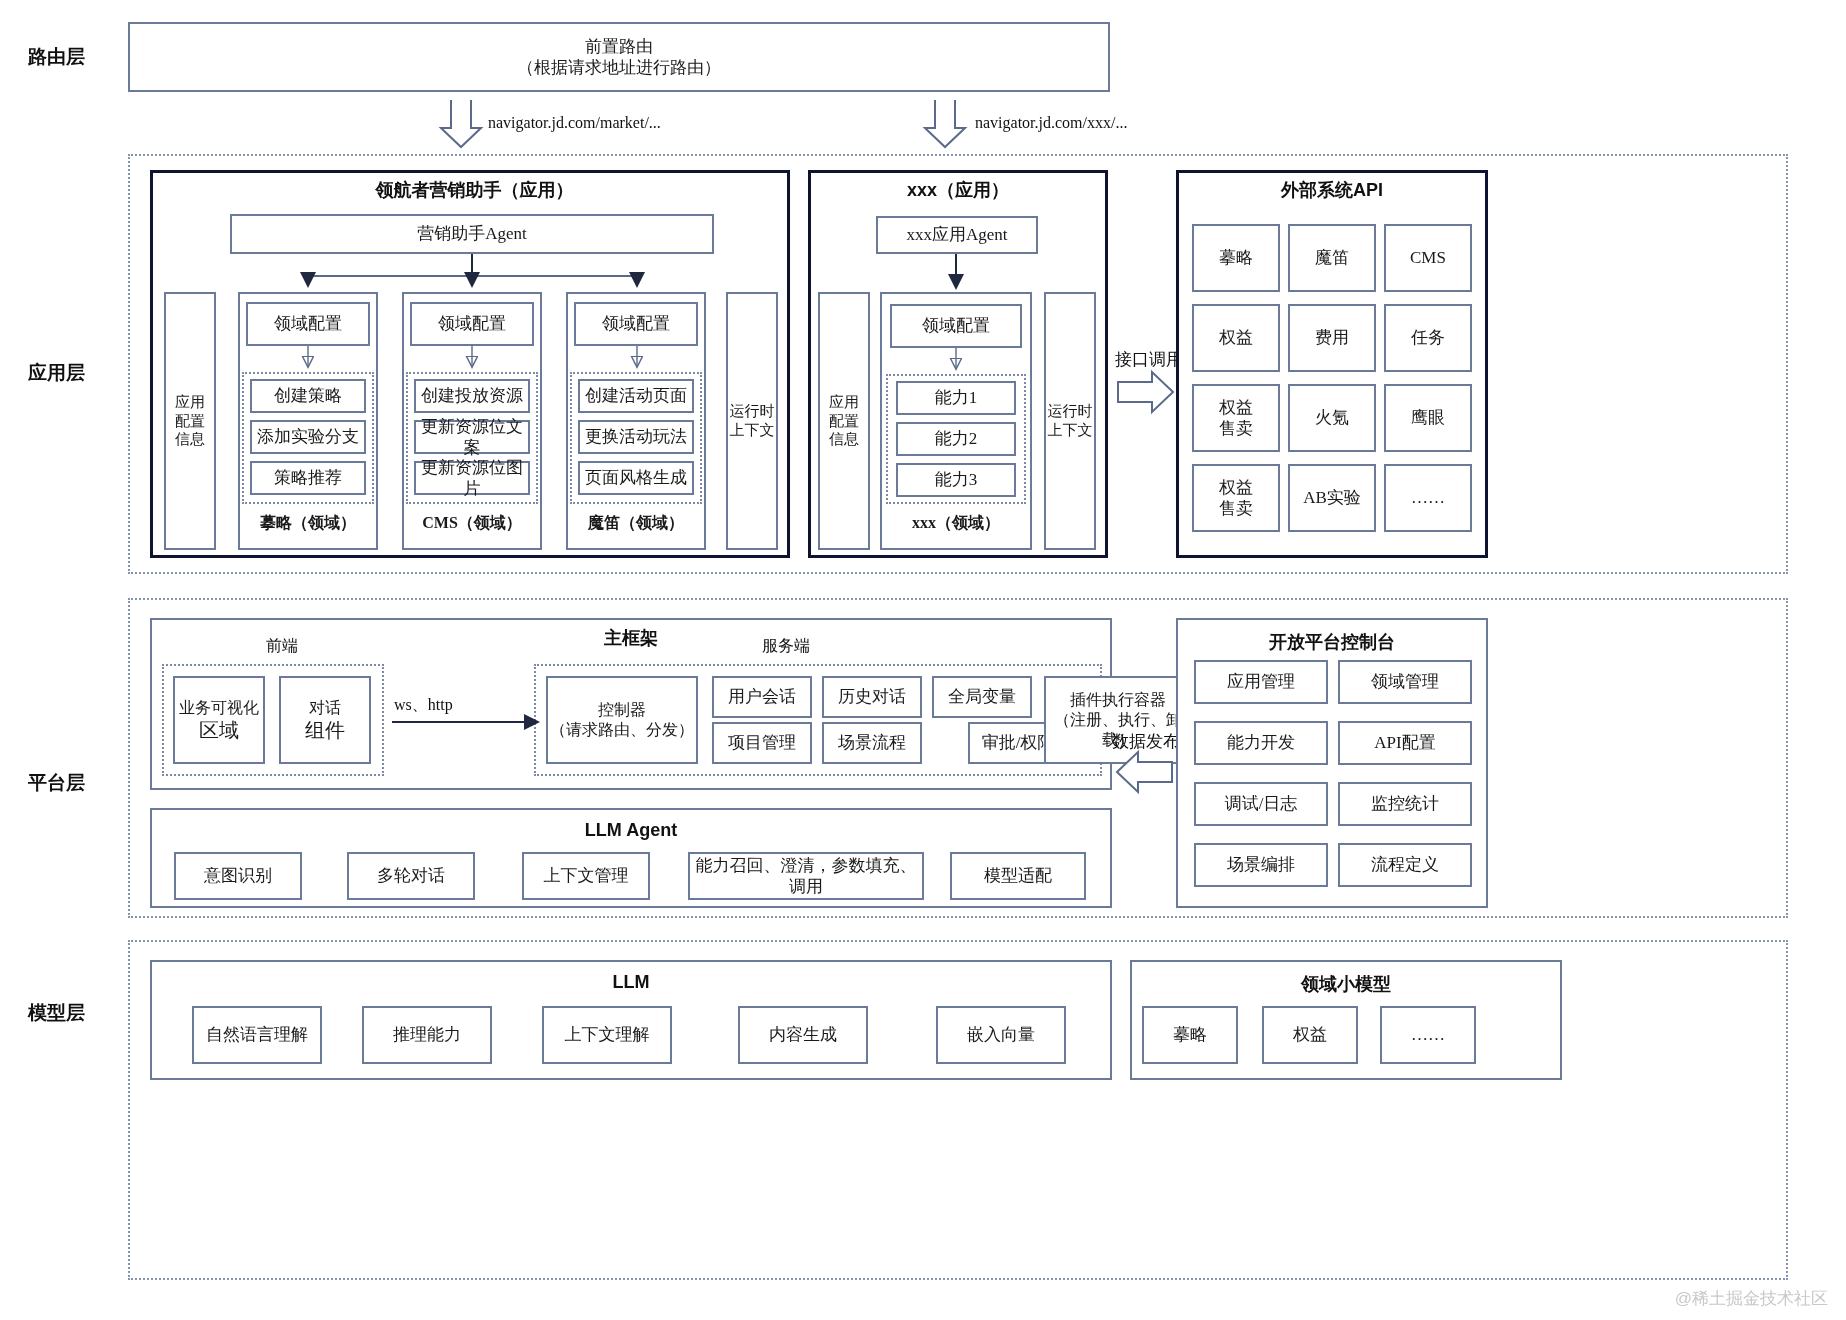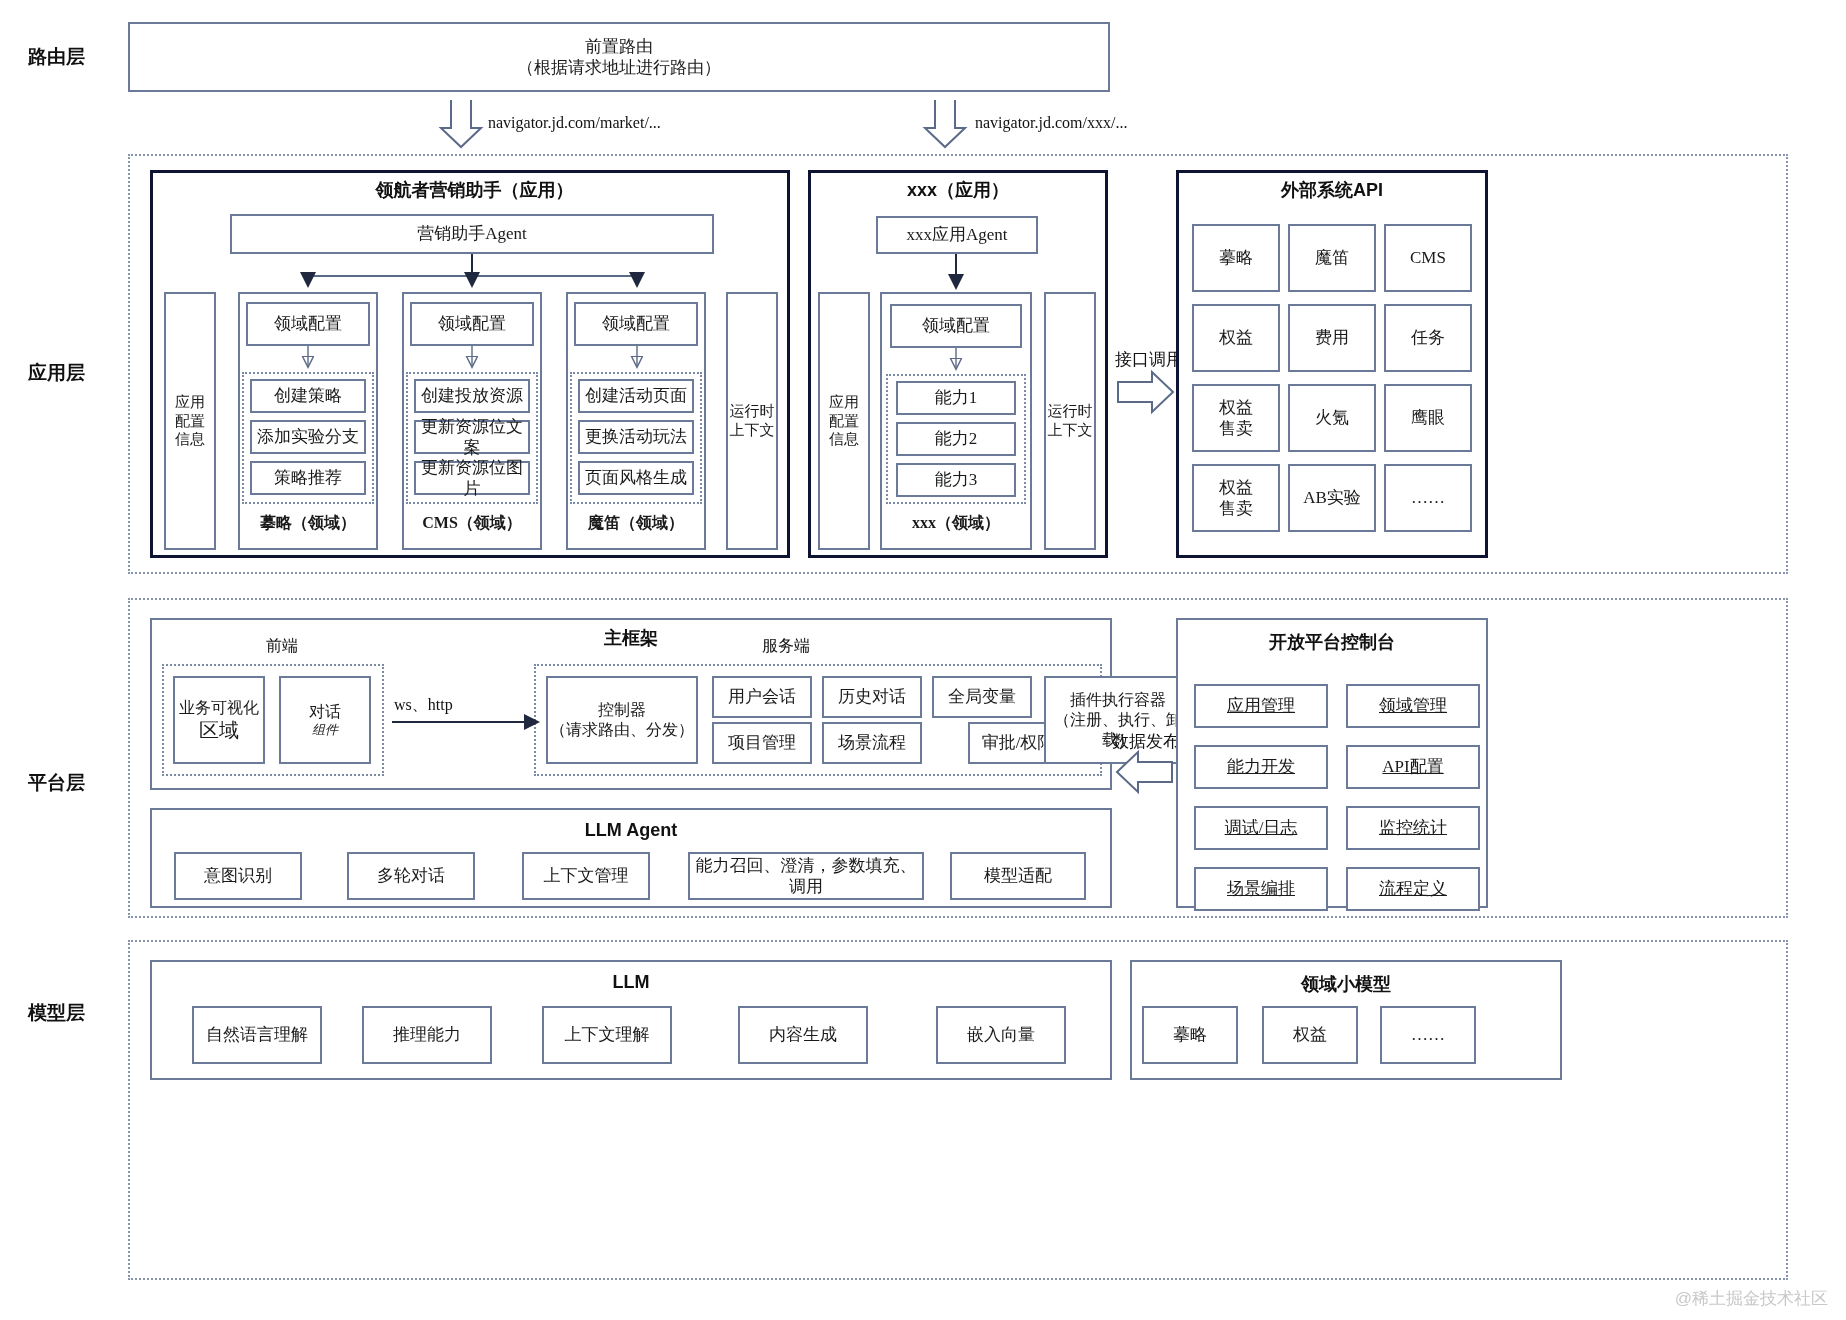--- a/index.html
+++ b/index.html
@@ -189,21 +189,21 @@
   <div class="sub-title abs" style="left:212px; top:636px; width:140px;">前端</div>
   <div class="sub-title abs" style="left:716px; top:636px; width:140px;">服务端</div>
 
   <div class="dotted abs" style="left:162px; top:664px; width:222px; height:112px;"></div>
   <div class="box abs" style="left:173px; top:676px; width:92px; height:88px; flex-direction:column;">
     <div class="serif" style="font-size:16px;">业务可视化</div>
     <div class="serif" style="font-size:20px;">区域</div>
   </div>
   <div class="box abs" style="left:279px; top:676px; width:92px; height:88px; flex-direction:column;">
     <div class="serif" style="font-size:16px;">对话</div>
-    <div class="serif" style="font-size:13px;font-style:italic;">组件</div>
+    <div class="serif" style="font-size:20px;">组件</div>
   </div>
 
   <div class="float-txt-serif" style="left:394px; top:695px; font-size:16px;">ws、http</div>
 
   <div class="dotted abs" style="left:534px; top:664px; width:568px; height:112px;"></div>
   <div class="box abs" style="left:546px; top:676px; width:152px; height:88px; flex-direction:column;">
     <div class="serif" style="font-size:16px;">控制器</div>
     <div class="serif" style="font-size:16px;">（请求路由、分发）</div>
   </div>
 
@@ -224,21 +224,21 @@
   <div class="box abs" style="left:174px; top:852px; width:128px; height:48px;">意图识别</div>
   <div class="box abs" style="left:347px; top:852px; width:128px; height:48px;">多轮对话</div>
   <div class="box abs" style="left:522px; top:852px; width:128px; height:48px;">上下文管理</div>
   <div class="box abs" style="left:688px; top:852px; width:236px; height:48px;">能力召回、澄清，参数填充、调用</div>
   <div class="box abs" style="left:950px; top:852px; width:136px; height:48px;">模型适配</div>
 
   <div class="float-txt-serif" style="left:1112px; top:730px; font-size:17px;">数据发布</div>
 
   <div class="box abs" style="left:1176px; top:618px; width:312px; height:290px; background:#fff;"></div>
   <div class="grp-title abs" style="left:1176px; top:630px; width:312px;">开放平台控制台</div>
-  <div class="abs" style="left:1194px; top:684px; width:278px; height:216px; display:grid; grid-template-columns:repeat(2,134px); grid-template-rows:repeat(4,44px); gap:17px 18px;text-decoration:underline;">
+  <div class="abs" style="left:1194px; top:660px; width:278px; height:216px; display:grid; grid-template-columns:repeat(2,134px); grid-template-rows:repeat(4,44px); gap:17px 10px;">
     <div class="box">应用管理</div>
     <div class="box">领域管理</div>
     <div class="box">能力开发</div>
     <div class="box">API配置</div>
     <div class="box">调试/日志</div>
     <div class="box">监控统计</div>
     <div class="box">场景编排</div>
     <div class="box">流程定义</div>
   </div>
 

